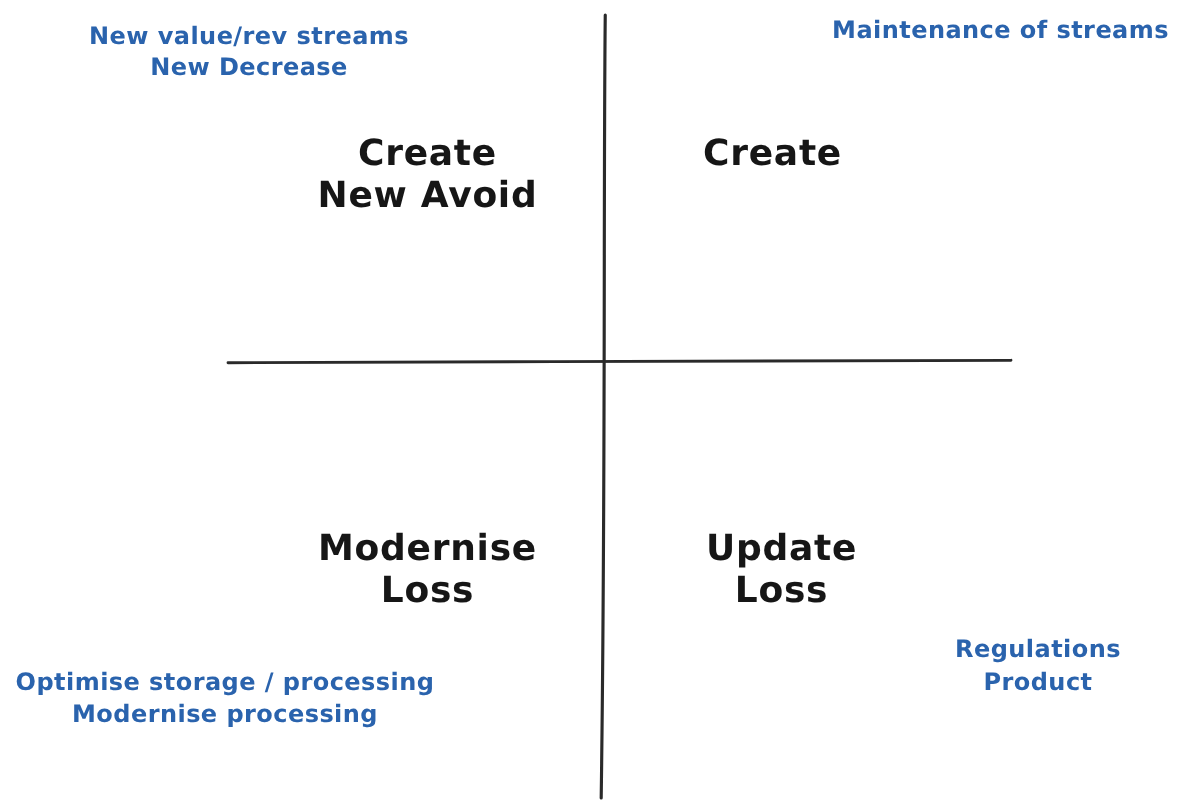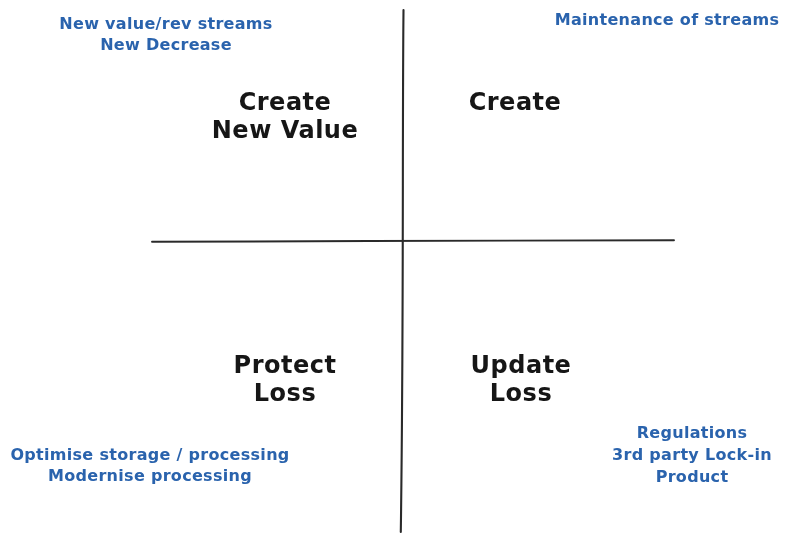--- a/index.html
+++ b/index.html
@@ -66,42 +66,41 @@
     <path d="M 403.5 10 C 402.2 140, 403.8 320, 400.8 532" stroke="#2a2a2a" stroke-width="2.1" fill="none" stroke-linecap="round"></path>
     <path d="M 152 241.8 C 320 240.6, 520 241.4, 674 240.2" stroke="#2a2a2a" stroke-width="1.9" fill="none" stroke-linecap="round"></path>
   </svg>
 
   <div class="annotation" id="ann-top-left">
     <div>New value/rev streams</div>
     <div>New Decrease</div>
   </div>
   <div class="quad-label" id="label-top-left">
     <div>Create</div>
-    <div>New Value</div>
+    <div>New Avoid</div>
   </div>
 
   <div class="annotation" id="ann-top-right">
     <div>Maintenance of streams</div>
   </div>
   <div class="quad-label" id="label-top-right">
     <div>Create</div>
   </div>
 
   <div class="quad-label" id="label-bottom-left">
-    <div>Protect</div>
+    <div>Modernise</div>
     <div>Loss</div>
   </div>
   <div class="annotation" id="ann-bottom-left">
     <div>Optimise storage / processing</div>
     <div>Modernise processing</div>
   </div>
 
   <div class="quad-label" id="label-bottom-right">
     <div>Update</div>
     <div>Loss</div>
   </div>
   <div class="annotation three-line" id="ann-bottom-right">
     <div>Regulations</div>
-    <div>3rd party Lock-in</div>
     <div>Product</div>
   </div>
 
 </div>
 
 </body></html>

